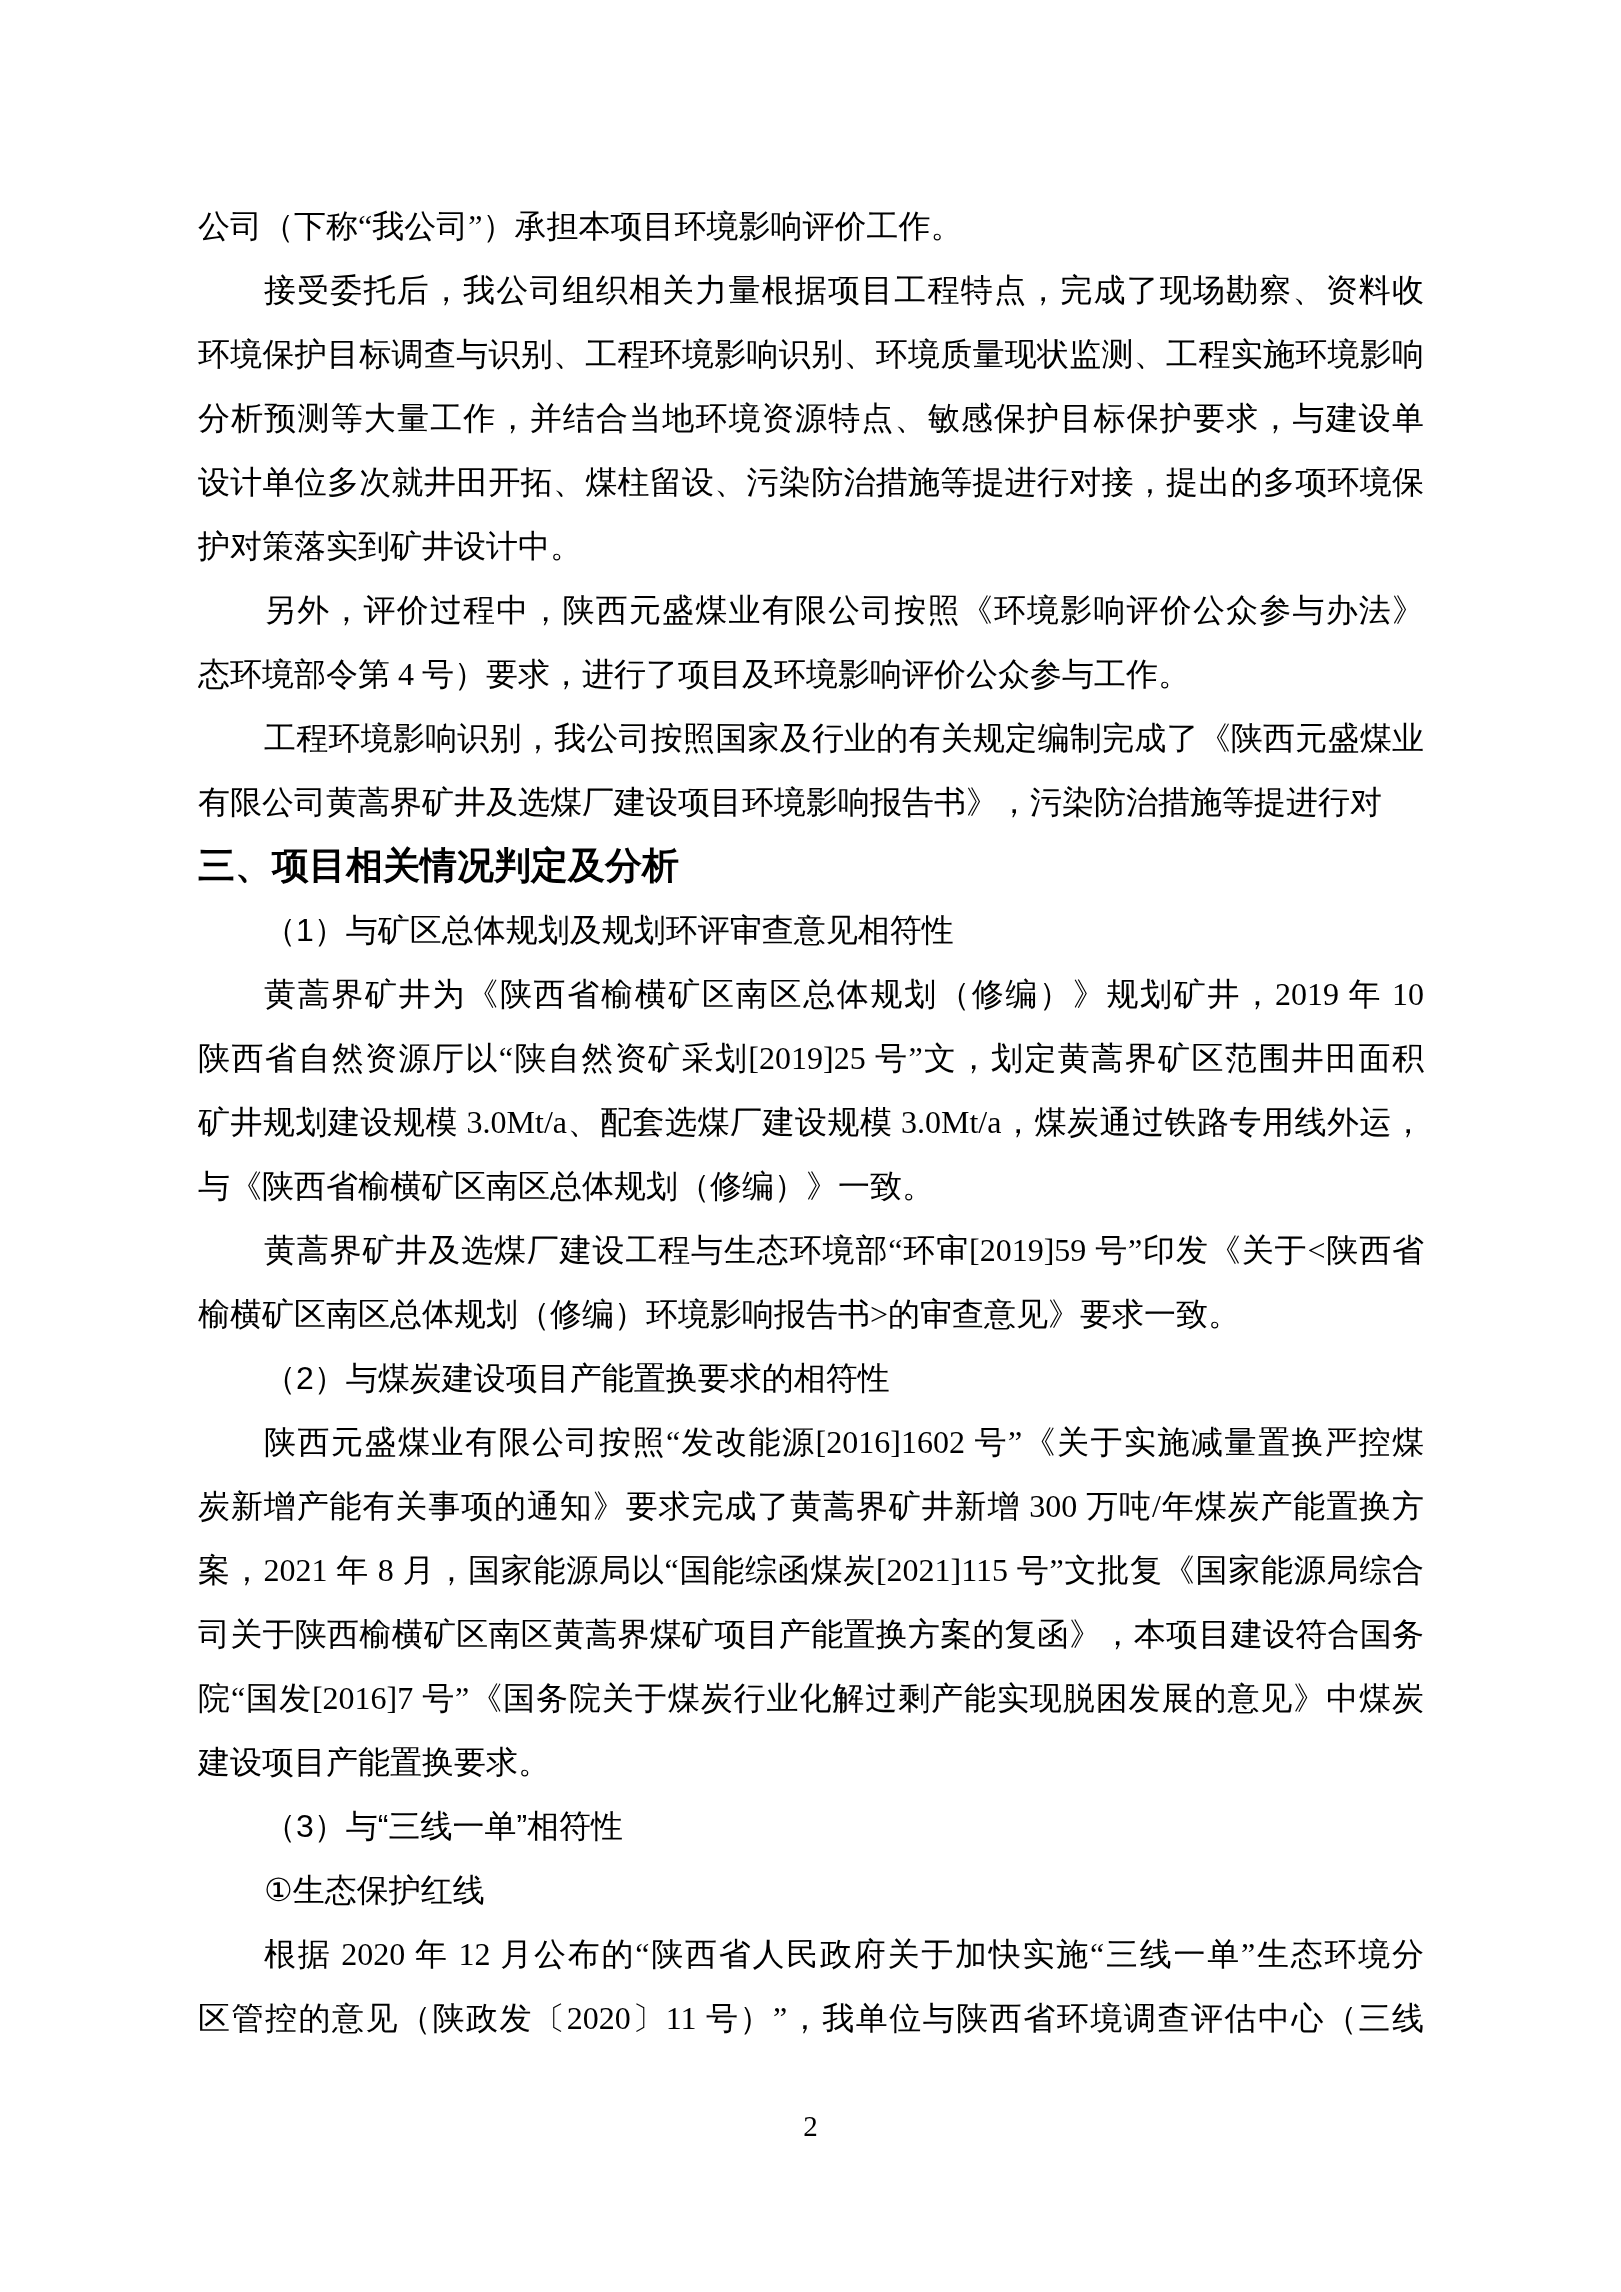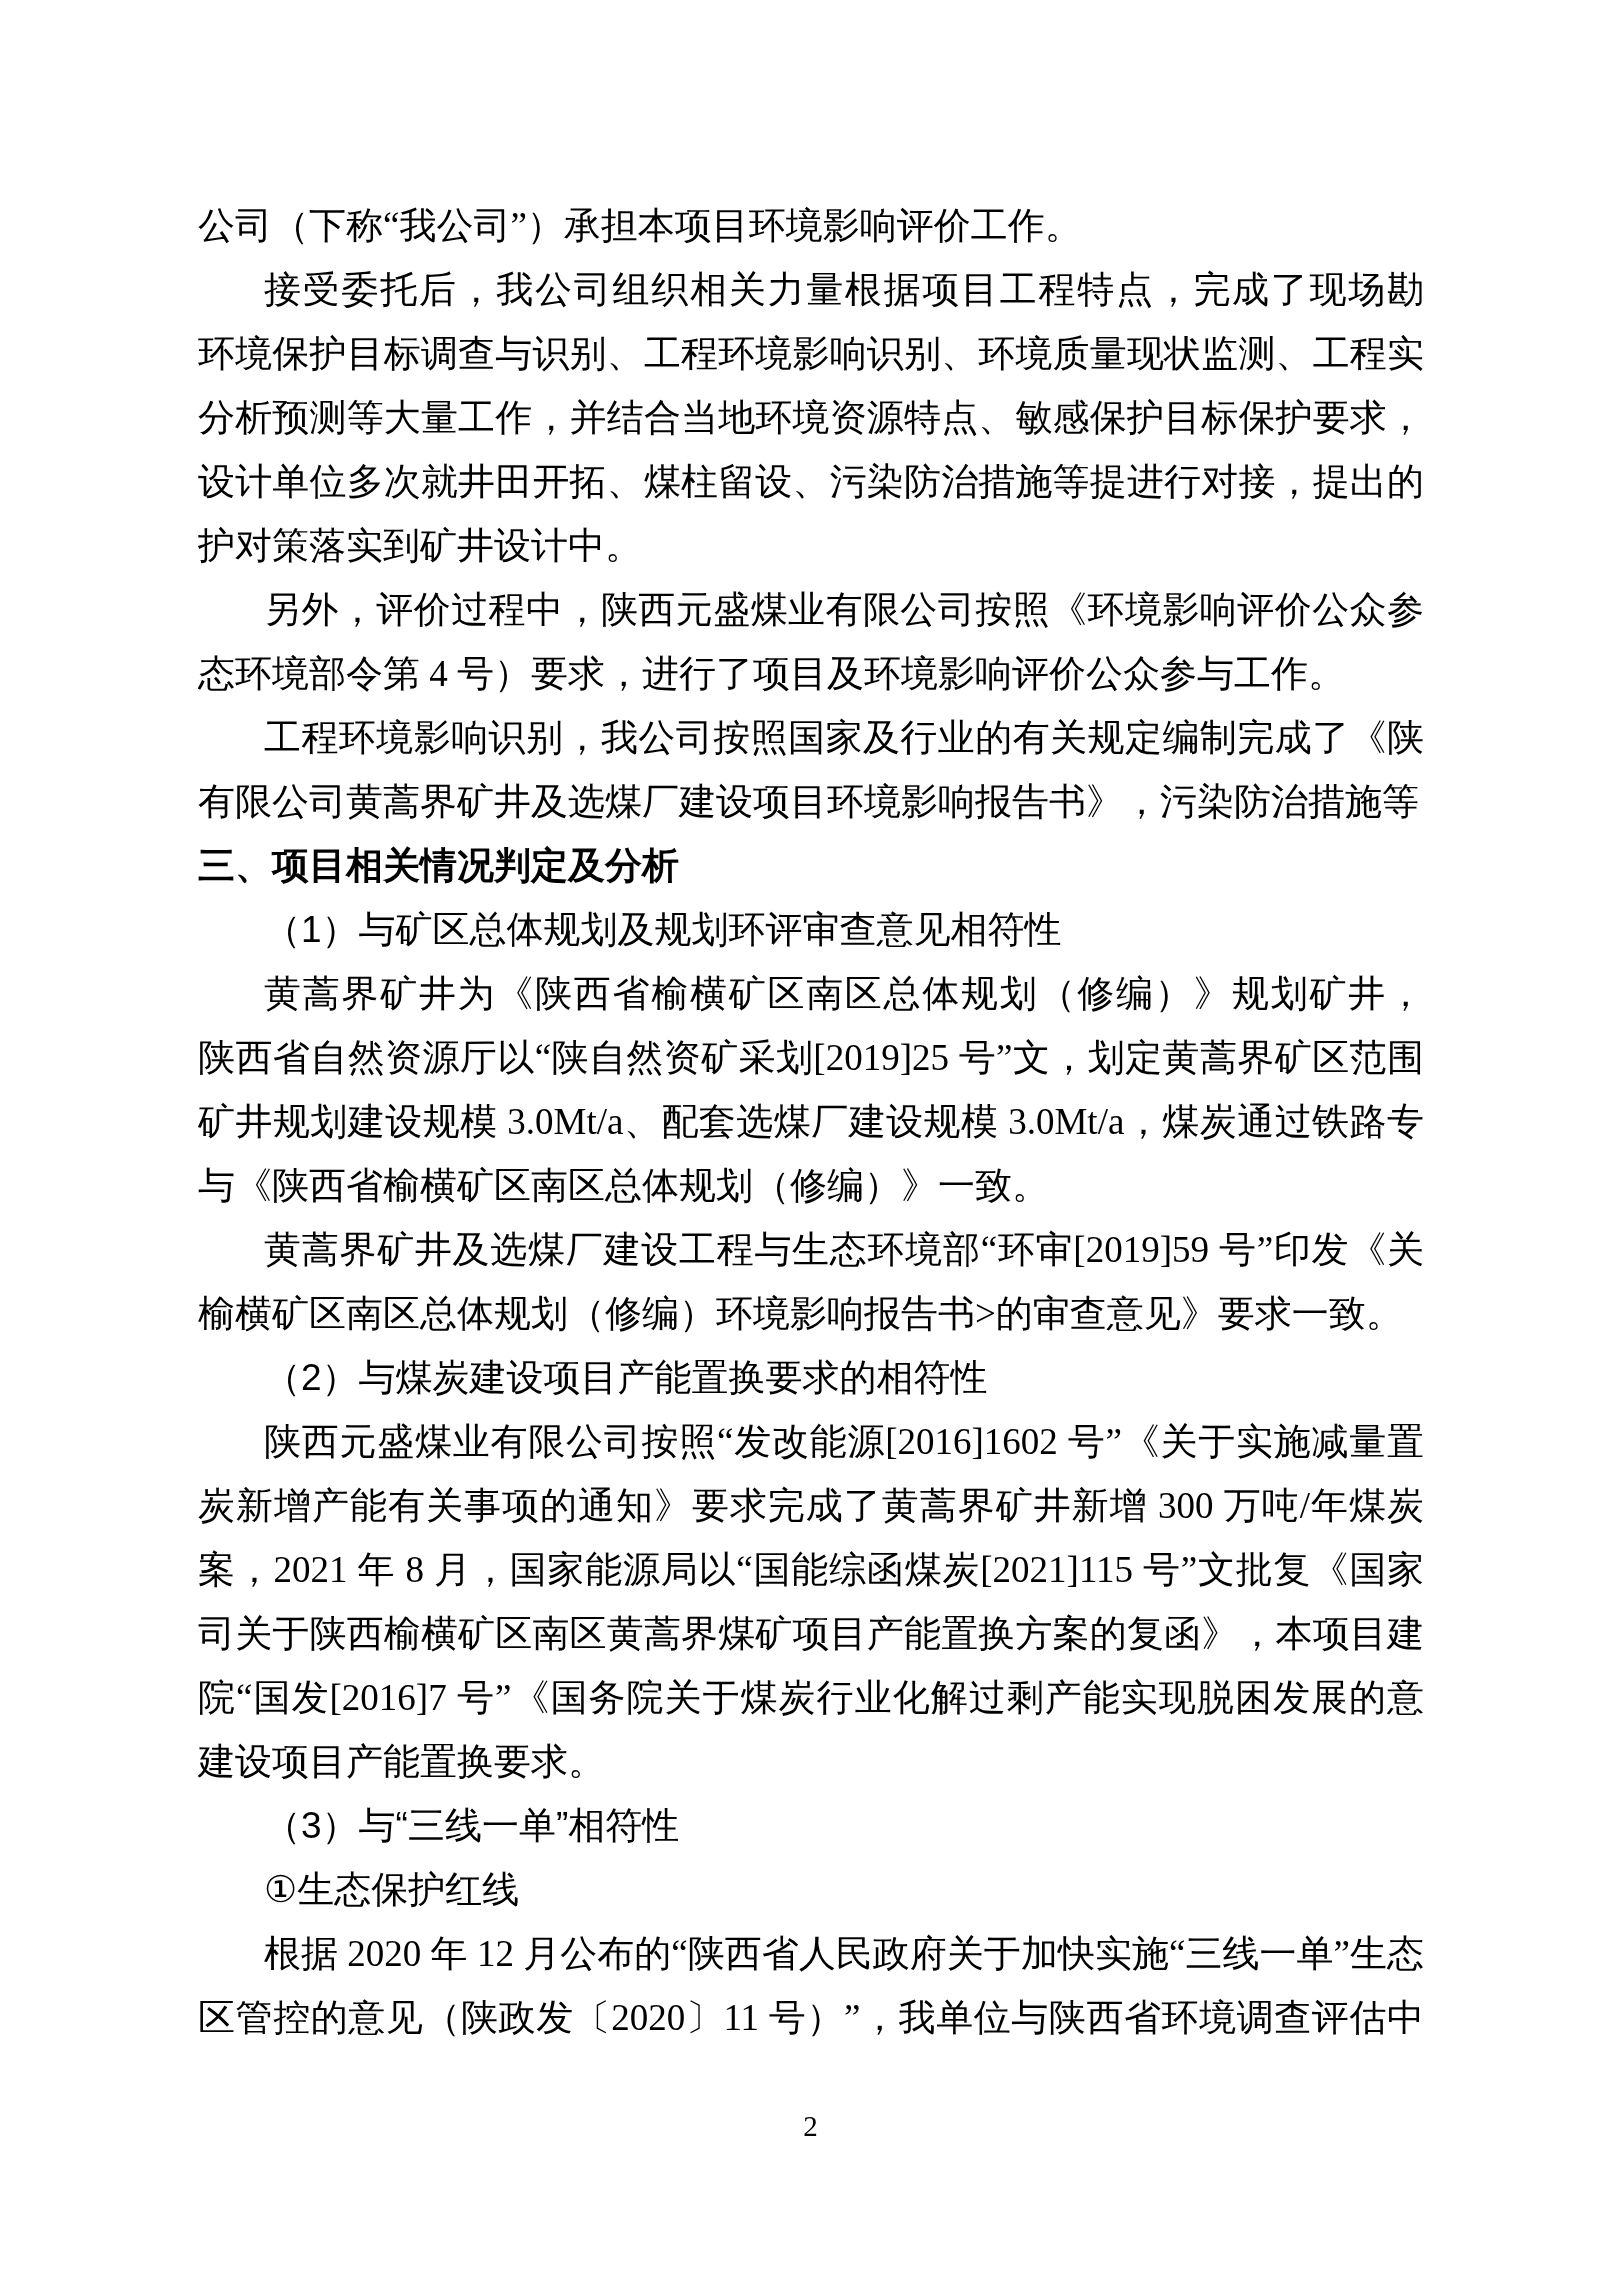--- a/index.html
+++ b/index.html
@@ -12,21 +12,21 @@
     color: #000000;
     font-family: "Liberation Serif", "DejaVu Serif", serif;
   }
   .doc {
     position: absolute;
     left: 198px;
     top: 194px;
     width: 1226px;
   }
   .ln {
-    font-size: 37px;
+    font-size: 32px;
     line-height: 64px;
     height: 64px;
     overflow: hidden;
     white-space: normal;
   }
   .ind { text-indent: 66px; }
   .j { text-align: justify; text-align-last: justify; }
   .h1 {
     font-size: 37px;
     font-weight: 700;

